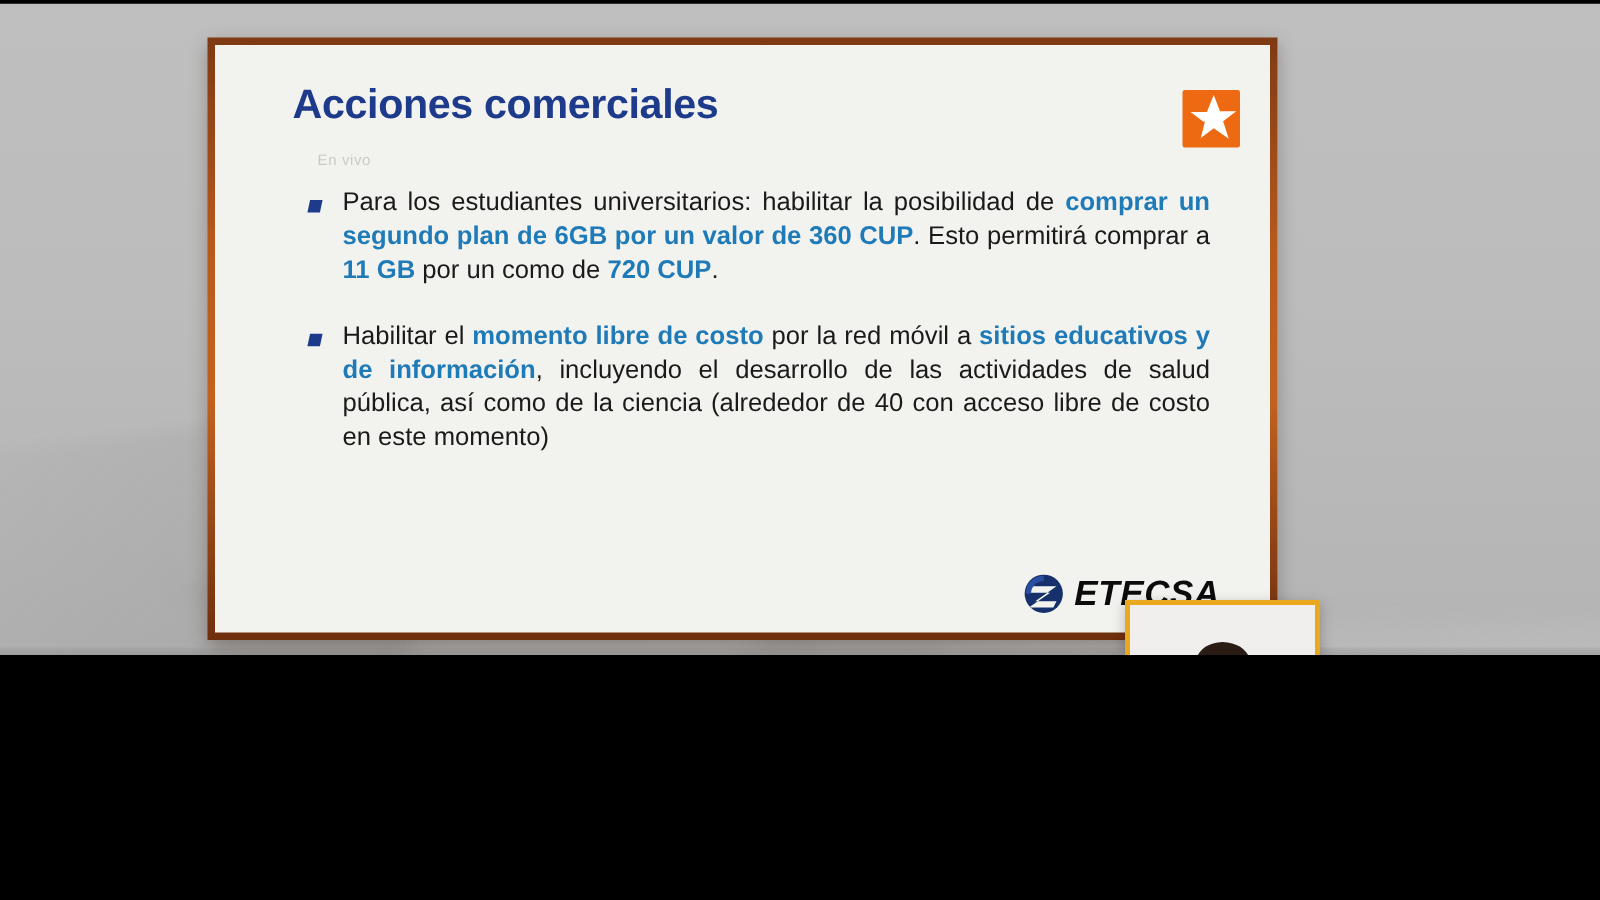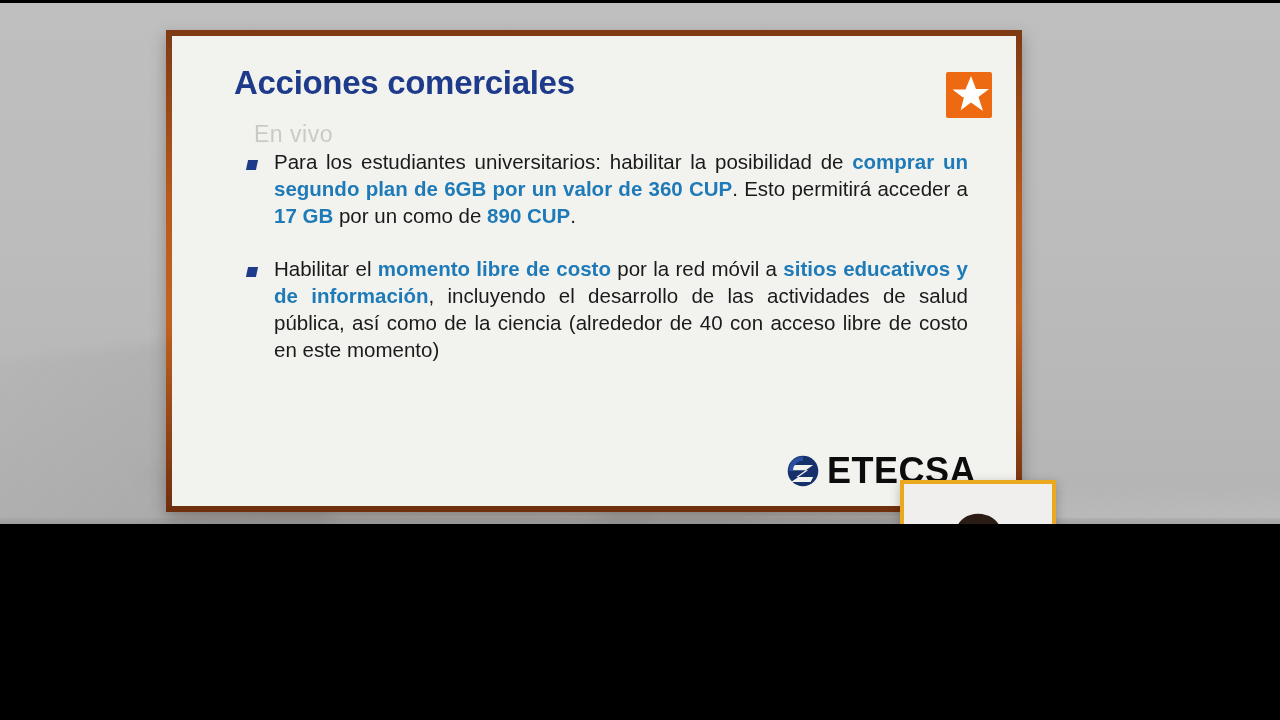--- a/index.html
+++ b/index.html
@@ -112,21 +112,21 @@
     font-size: 33px;
     font-weight: bold;
     color: #1e3a8a;
     letter-spacing: -0.3px;
     white-space: nowrap;
   }
   .live-ghost {
     position: absolute;
     left: 82px;
     top: 85px;
-    font-size: 23px;
+    font-size: 12px;
     color: rgba(150,152,150,0.45);
     letter-spacing: 0.5px;
     white-space: nowrap;
   }
 
   
   .channel-logo {
     position: absolute;
     right: 24px;
     top: 36px;
@@ -174,22 +174,23 @@
   .etecsa {
     position: absolute;
     right: 40px;
     bottom: 14px;
     display: flex;
     align-items: center;
     gap: 7px;
   }
   .etecsa-mark { width: 34px; height: 34px; display:block; }
   .etecsa-word {
-    font-size: 36px;
+    font-size: 28px;
     font-weight: bold;
+    font-style: italic;
     color: #0c0c0c;
     letter-spacing: 0.5px;
   }
 
   
   .pip {
     position: absolute;
     left: 900px;
     top: 480px;
     width: 156px;
@@ -228,21 +229,21 @@
         <svg viewBox="0 0 46 46" width="46" height="46" aria-hidden="true">
           <path d="M25 4 L30 17 L43 17 L32.5 25 L37 39 L25 30.5 L13 39.5 L17 25.5 L6.5 17.5 L19.5 17.5 Z" fill="#ffffff"></path>
           <path d="M6 30 L18 25 L14 41 Z" fill="#ee6a12"></path>
         </svg>
       </div>
 
       <div class="body-list">
 
         <div class="bullet-row">
           <span class="bullet-mark"></span>
-          <div class="bullet-text"><span>Para los estudiantes universitarios: habilitar la posibilidad de </span><span class="hl">comprar un segundo plan de 6GB por un valor de 360 CUP</span><span>. Esto permitirá acceder a </span><span class="hl">17 GB</span><span> por un como de </span><span class="hl">890 CUP</span><span>.</span></div>
+          <div class="bullet-text"><span>Para los estudiantes universitarios: habilitar la posibilidad de </span><span class="hl">comprar un segundo plan de 6GB por un valor de 360 CUP</span><span>. Esto permitirá comprar a </span><span class="hl">11 GB</span><span> por un como de </span><span class="hl">720 CUP</span><span>.</span></div>
         </div>
 
         <div class="bullet-row">
           <span class="bullet-mark"></span>
           <div class="bullet-text"><span>Habilitar el </span><span class="hl">momento libre de costo</span><span> por la red móvil a </span><span class="hl">sitios educativos y de información</span><span>, incluyendo el desarrollo de las actividades de salud pública, así como de la ciencia (alrededor de 40 con acceso libre de costo en este momento)</span></div>
         </div>
 
       </div>
 
       <div class="etecsa">

